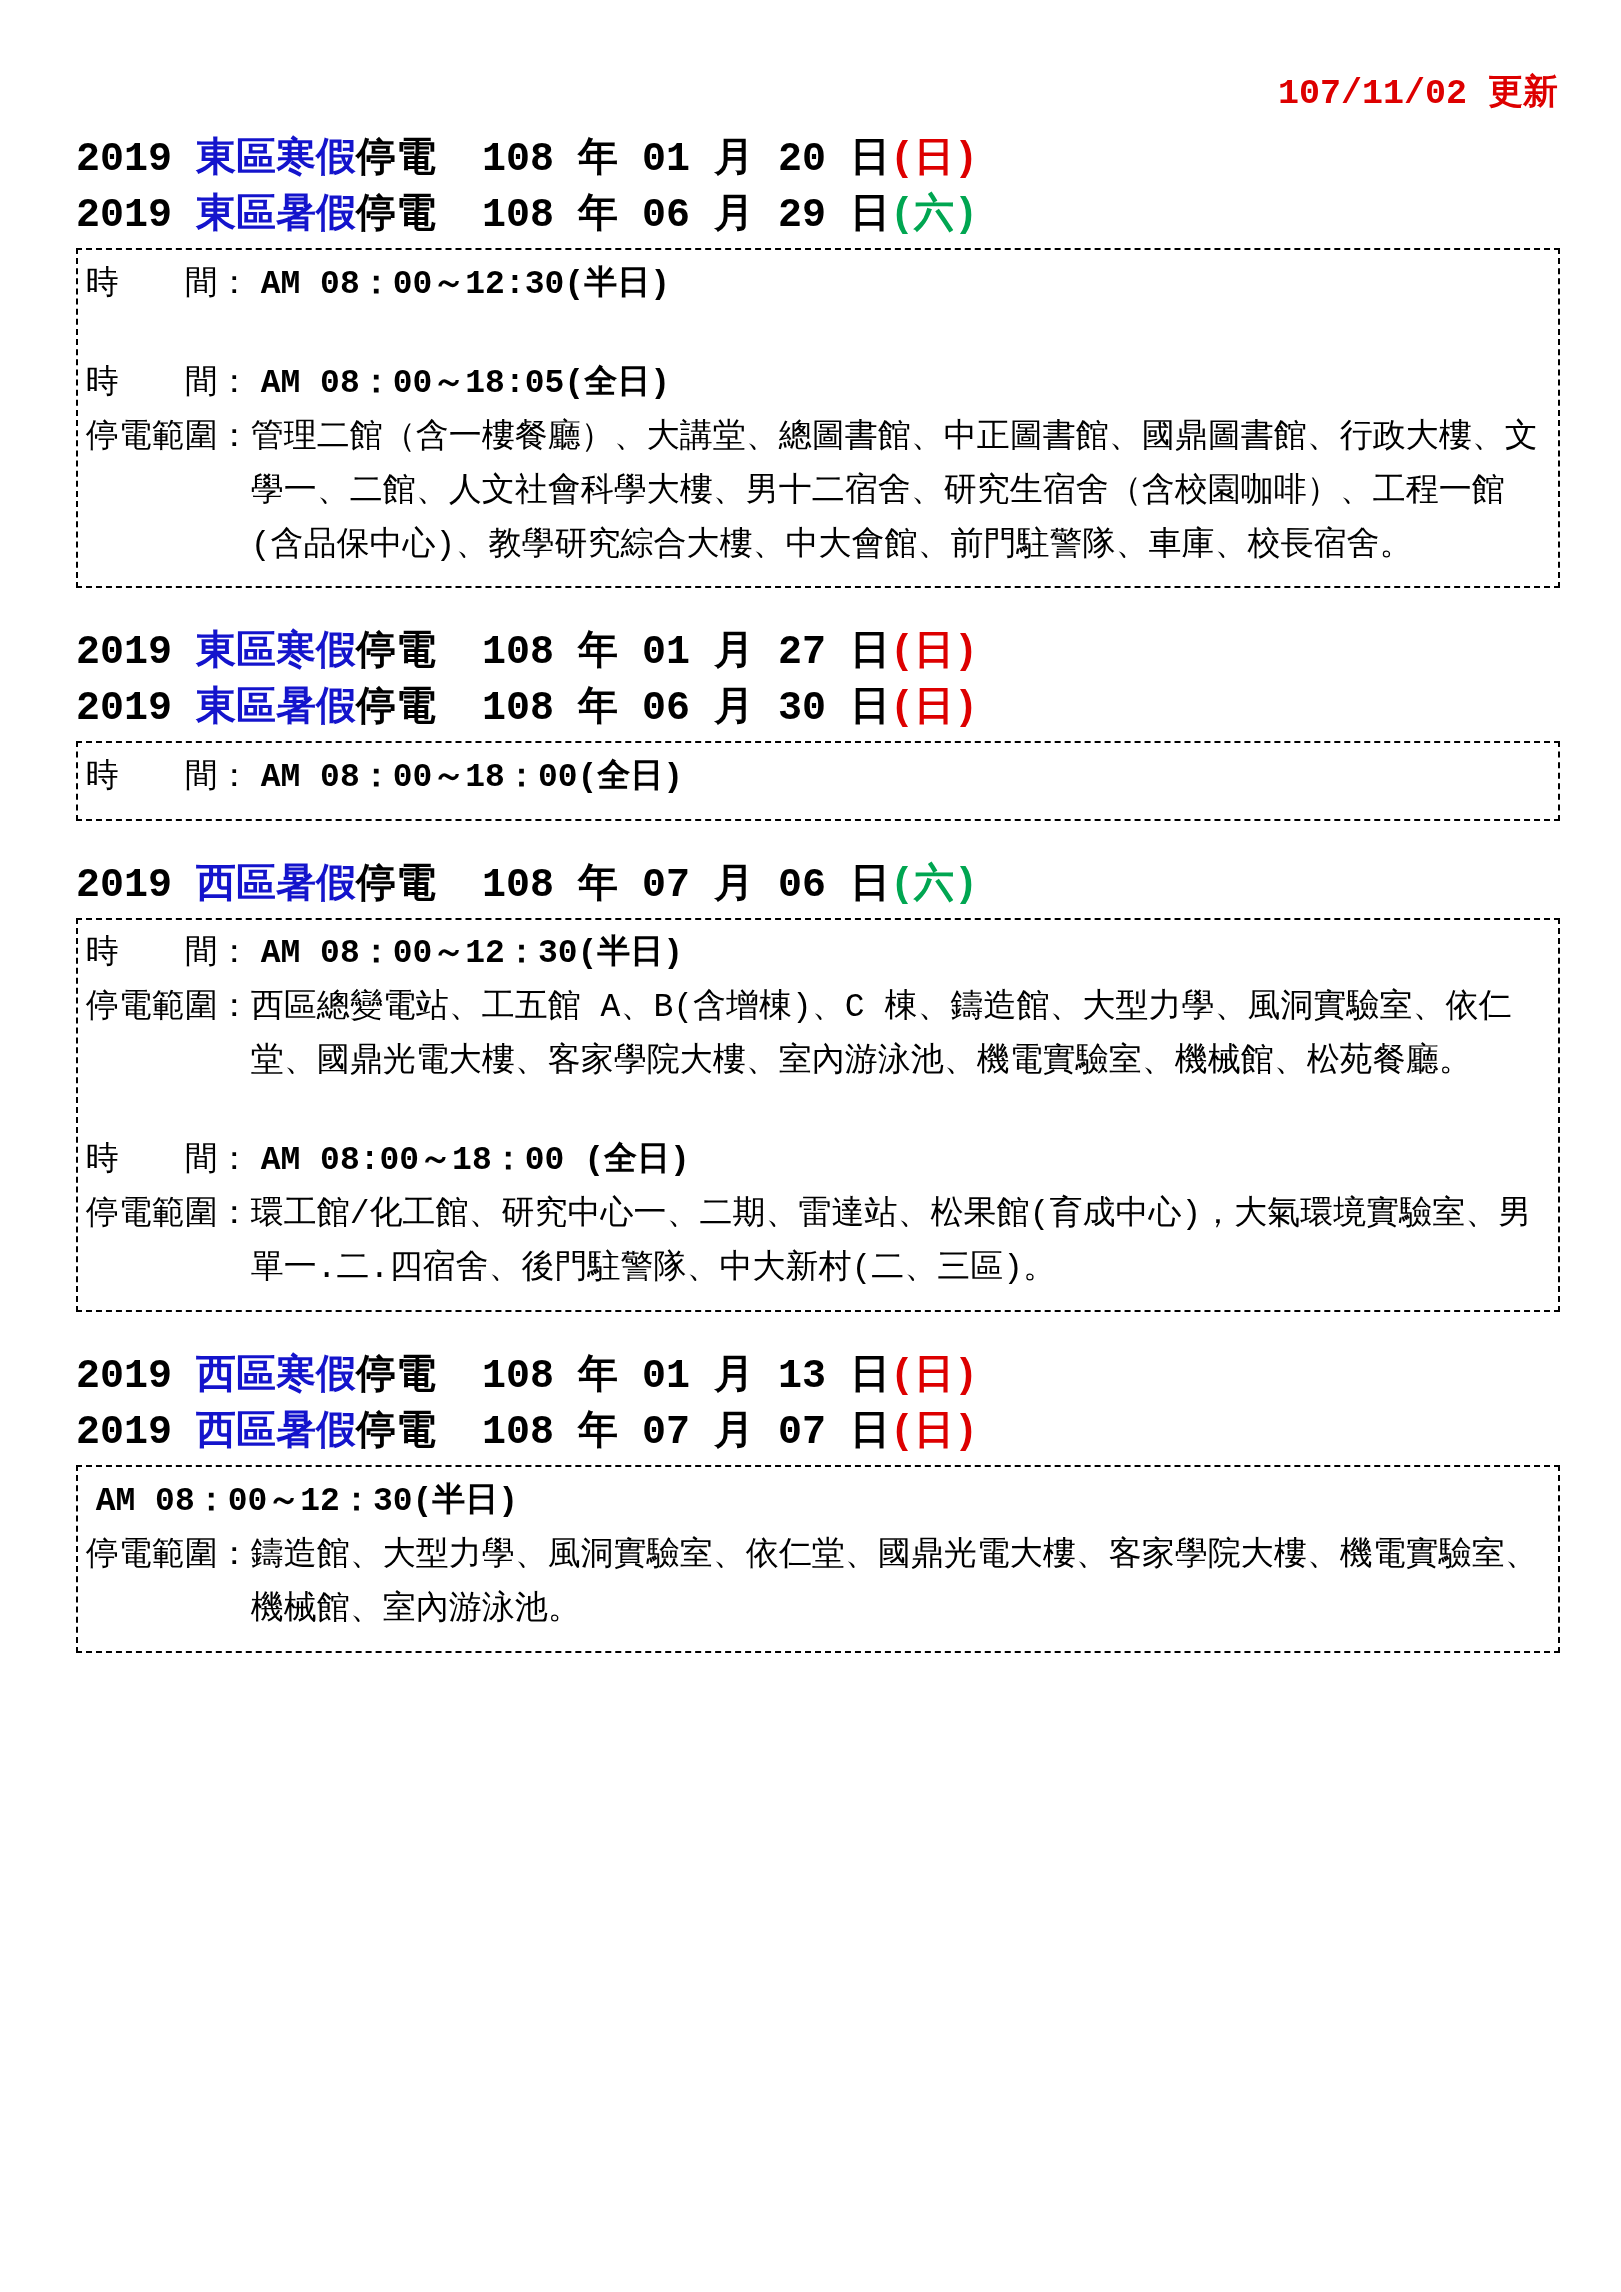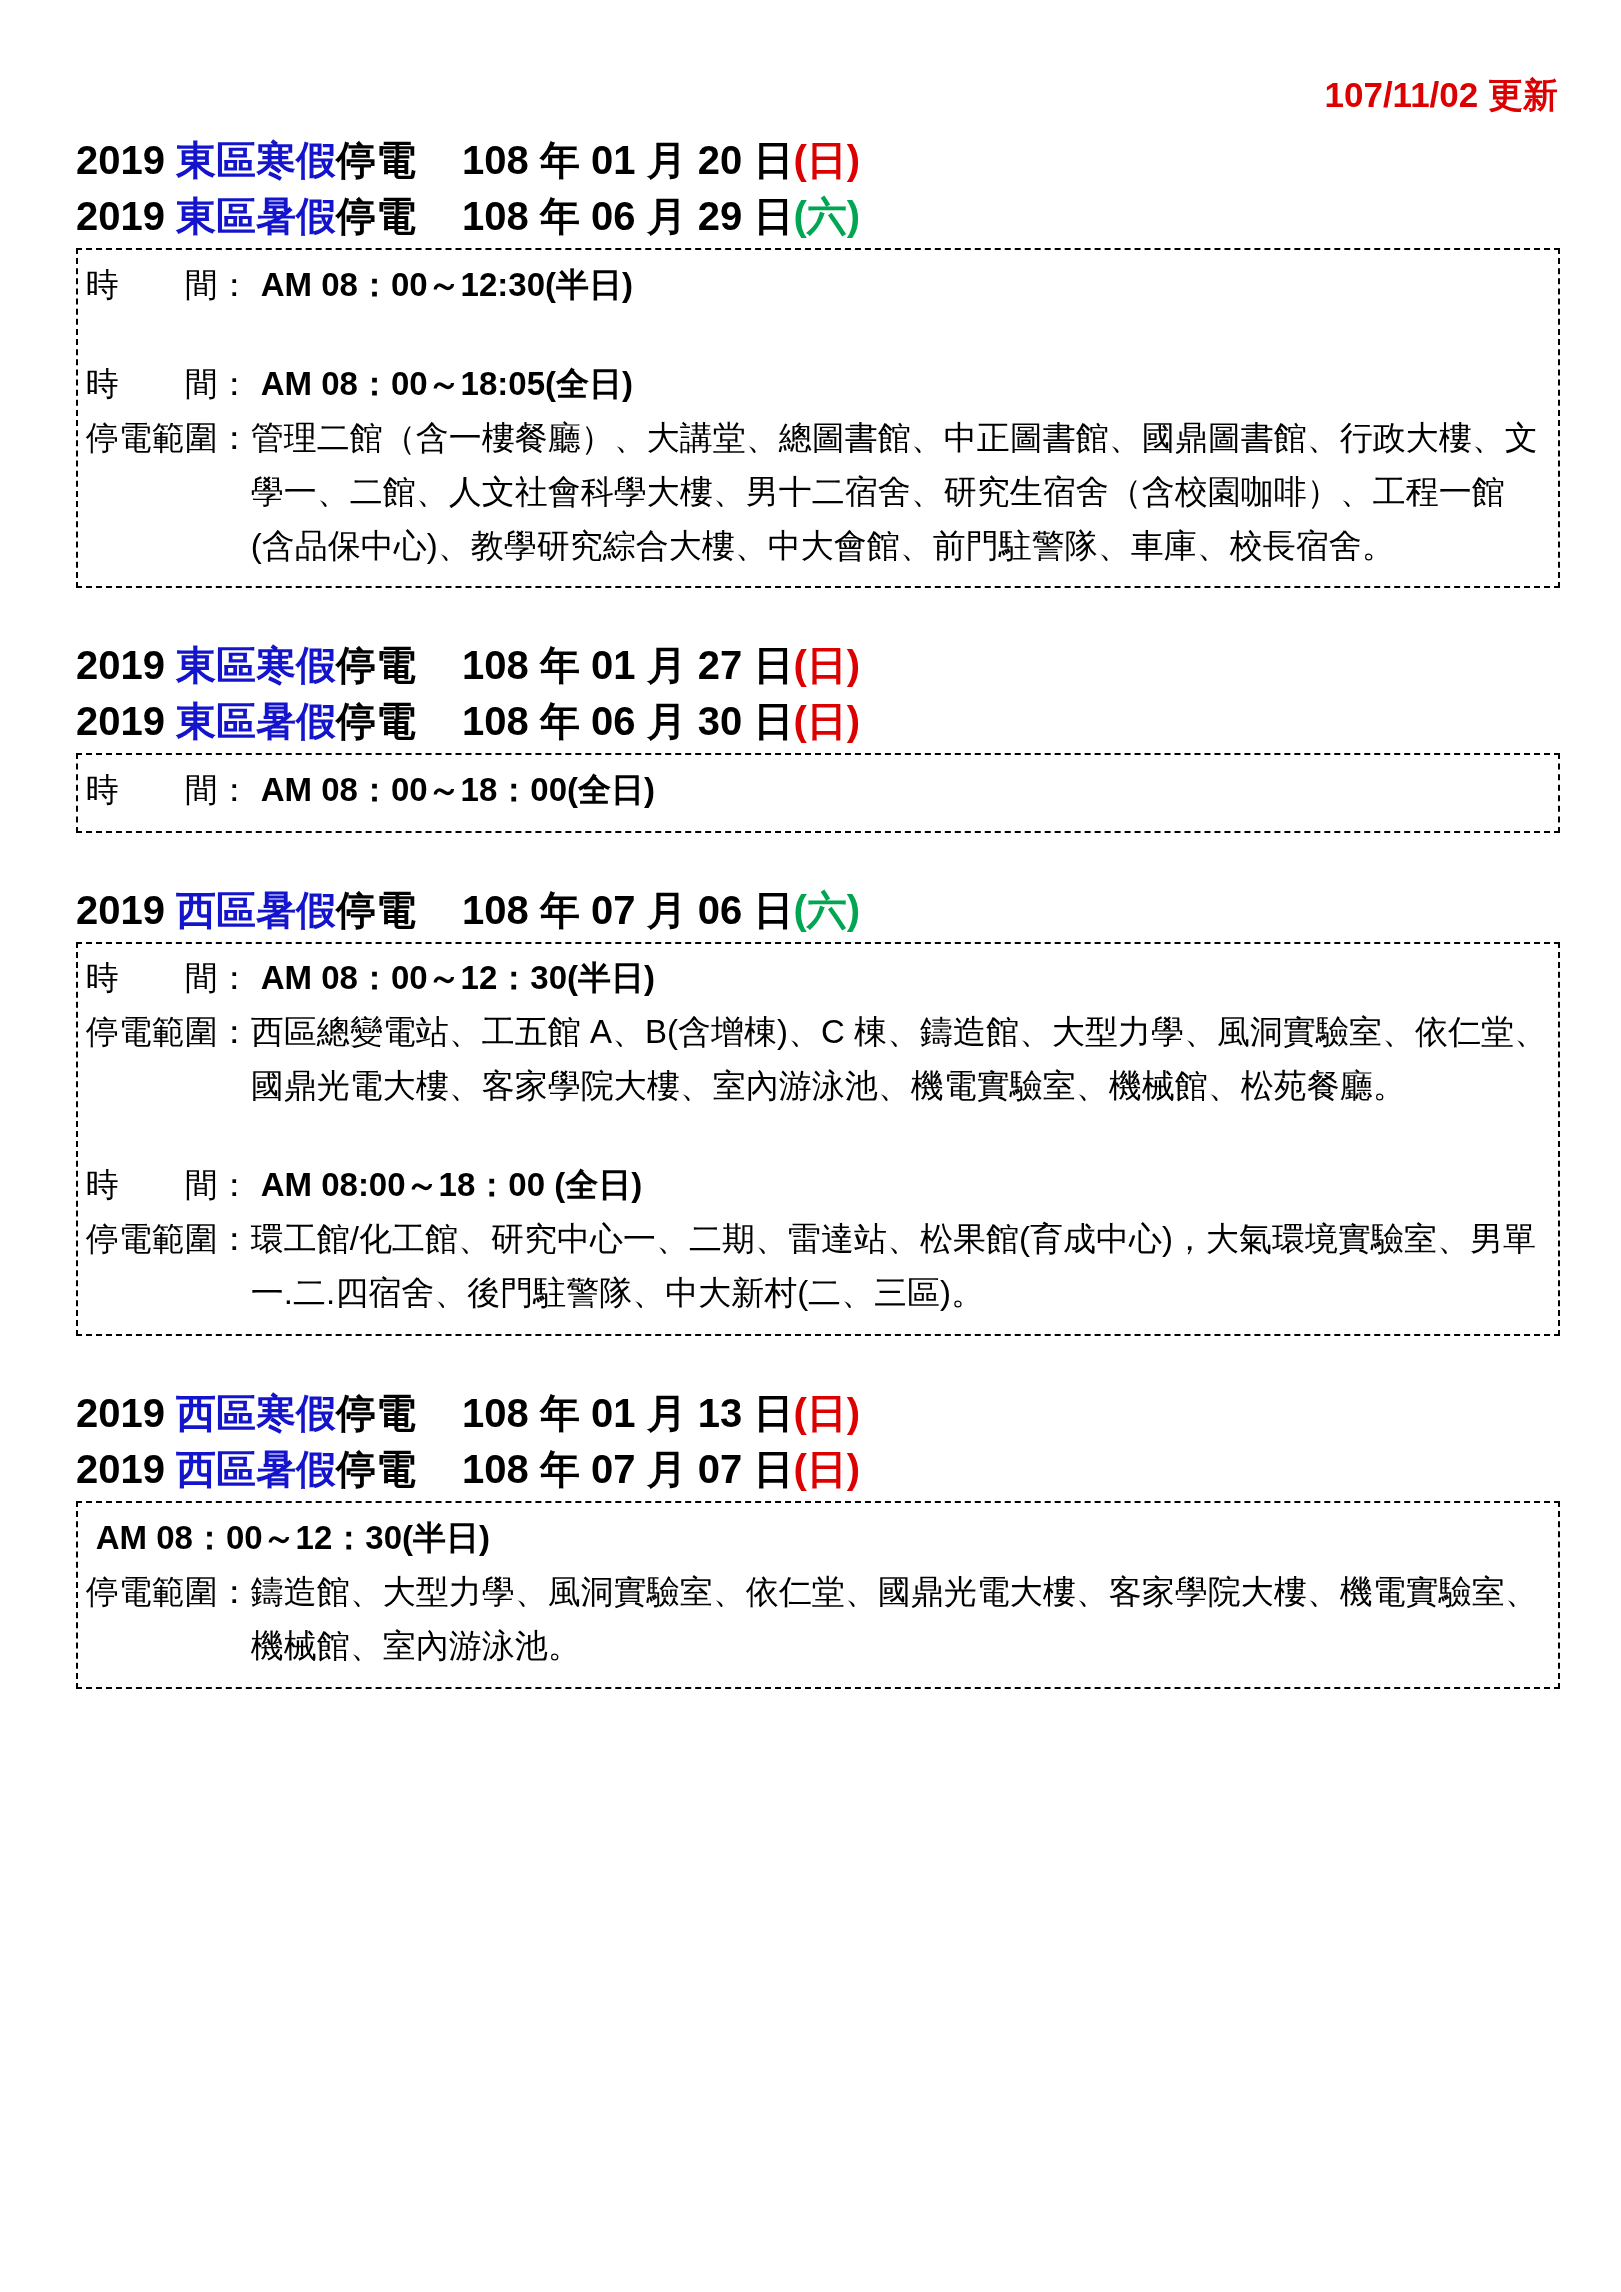--- a/index.html
+++ b/index.html
@@ -1,24 +1,24 @@
 <!DOCTYPE html>
 <html><head>
 <meta charset="utf-8">
 <style>
   html,body{margin:0;padding:0;background:#ffffff;}
   .page{
     width:1621px;height:2293px;box-sizing:border-box;background:#ffffff;
     padding:73px 61px 8px 76px;position:relative;overflow:hidden;
-    font-family:Liberation Sans, sans-serif;color:#000;
+    font-family:Liberation Mono, monospace;color:#000;
   }
   .update-note{
     text-align:right;font-size:35px;font-weight:bold;line-height:43px;margin:0 2px 0 0;
   }
-  .section{margin-top:49px;}
+  .section{margin-top:37px;}
   .section.first{margin-top:16px;}
   .heading{font-size:40px;font-weight:bold;line-height:56px;white-space:nowrap;margin:0;}
   .h-part{display:inline;}
   .h-date{margin-left:1.15em;}
   .box{
     border:2px dashed #000;margin-top:3.9px;
     padding:7.8px 9.8px 13.7px 7.8px;
     font-size:33px;line-height:54px;
   }
   .entry{margin:0;}

